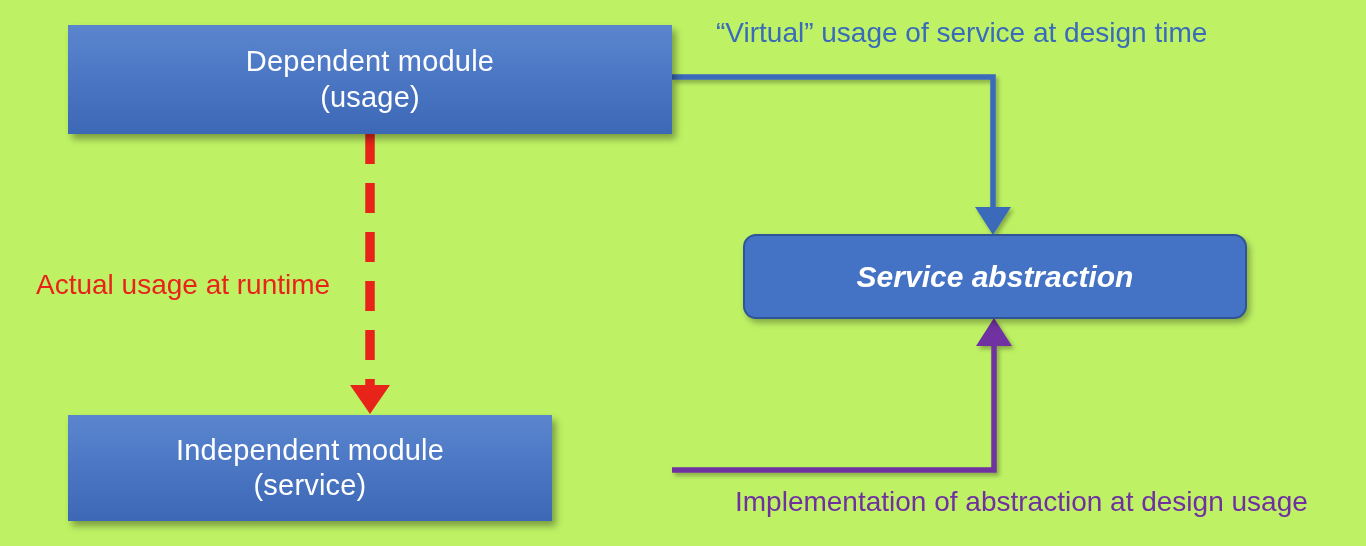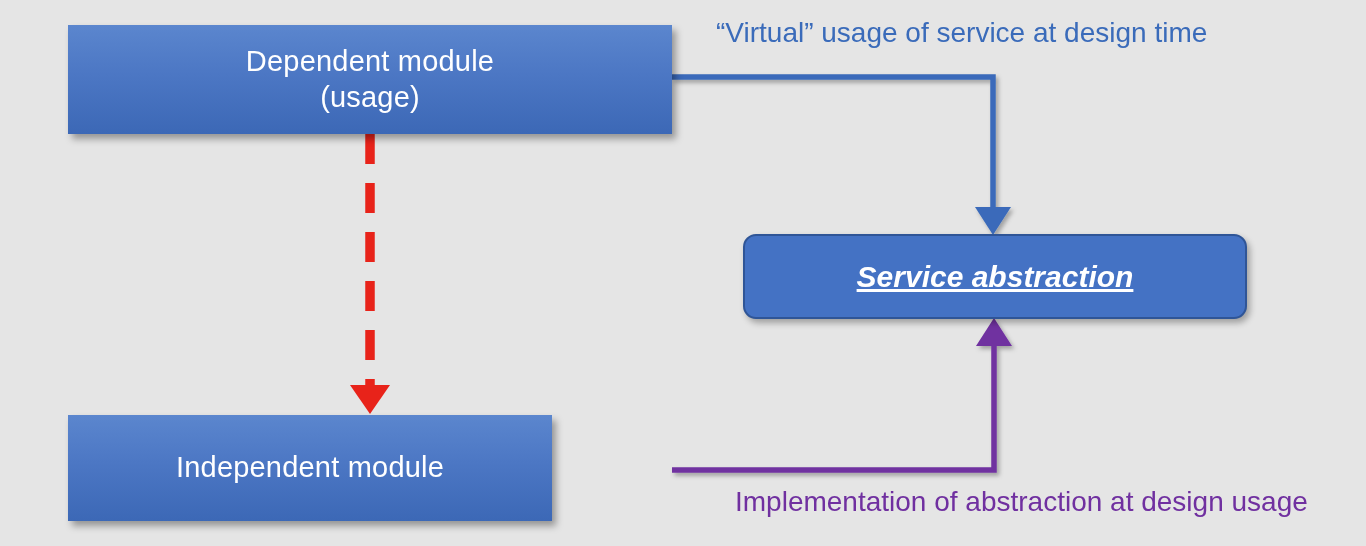--- a/index.html
+++ b/index.html
@@ -7,21 +7,21 @@
     padding: 0;
     background: #ffffff;
   }
   body {
     font-family: "Liberation Sans", sans-serif;
   }
   #canvas {
     position: relative;
     width: 1366px;
     height: 546px;
-    background: #e5e5e5;
+    background: #bef264;
     overflow: hidden;
   }
 
   
   .module-box {
     position: absolute;
     box-sizing: border-box;
     display: flex;
     flex-direction: column;
     align-items: center;
@@ -63,21 +63,20 @@
     background: #4472C4;
     box-shadow: 3px 4px 6px rgba(0,0,0,0.30);
     display: flex;
     align-items: center;
     justify-content: center;
     color: #ffffff;
     font-size: 30px;
     font-style: italic;
     font-weight: 600;
     z-index: 3;
-    text-decoration: underline;
   }
 
   
   #connectors {
     position: absolute;
     left: 0;
     top: 0;
     width: 1366px;
     height: 546px;
     z-index: 2;
@@ -136,24 +135,26 @@
     </g>
   </svg>
 
   <div class="module-box" id="box-dependent">
     <span class="line1">Dependent module</span>
     <span class="line2">(usage)</span>
   </div>
 
   <div class="module-box" id="box-independent">
     <span class="line1">Independent module</span>
+    <span class="line2">(service)</span>
   </div>
 
   <div id="box-service">
     <span>Service abstraction</span>
   </div>
 
   <div class="label" id="label-virtual">“Virtual” usage of service at design time</div>
 
+  <div class="label" id="label-runtime">Actual usage at runtime</div>
 
   <div class="label" id="label-implementation">Implementation of abstraction at design usage</div>
 
 </div>
 
 </body></html>

